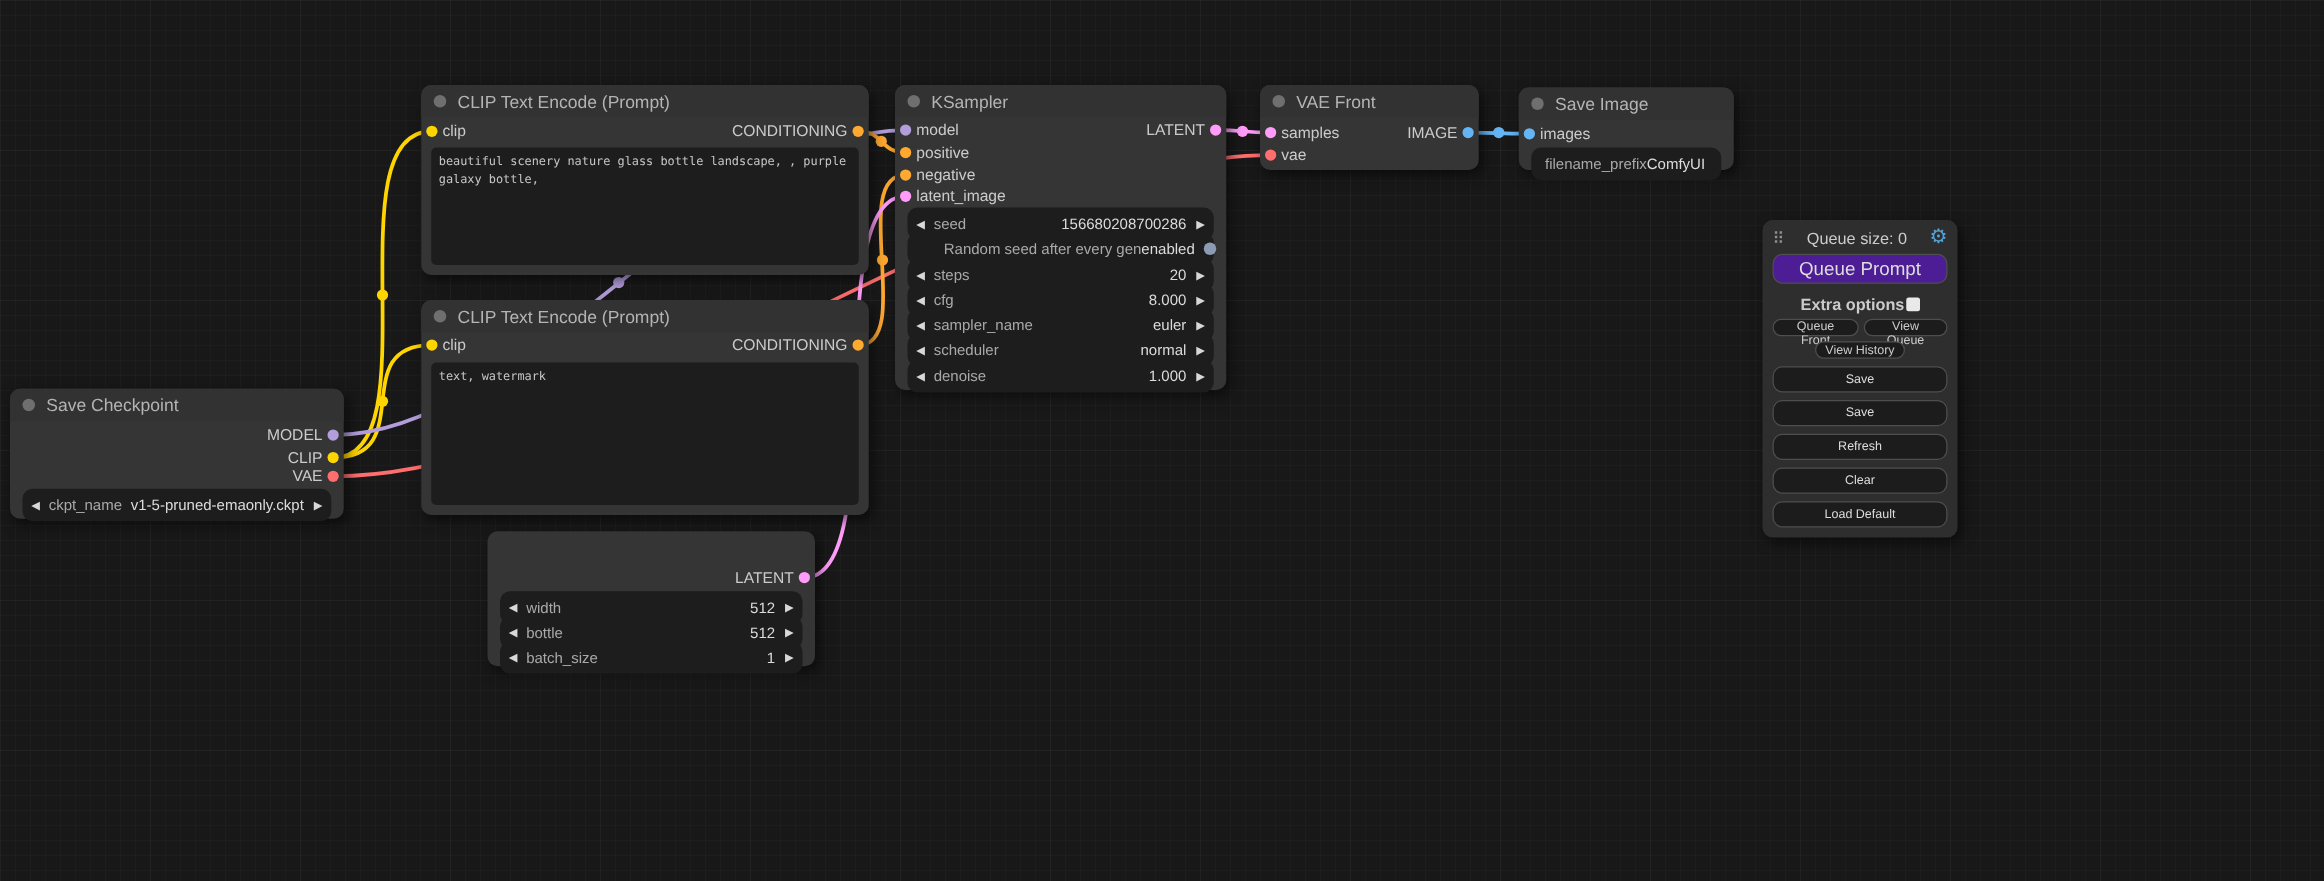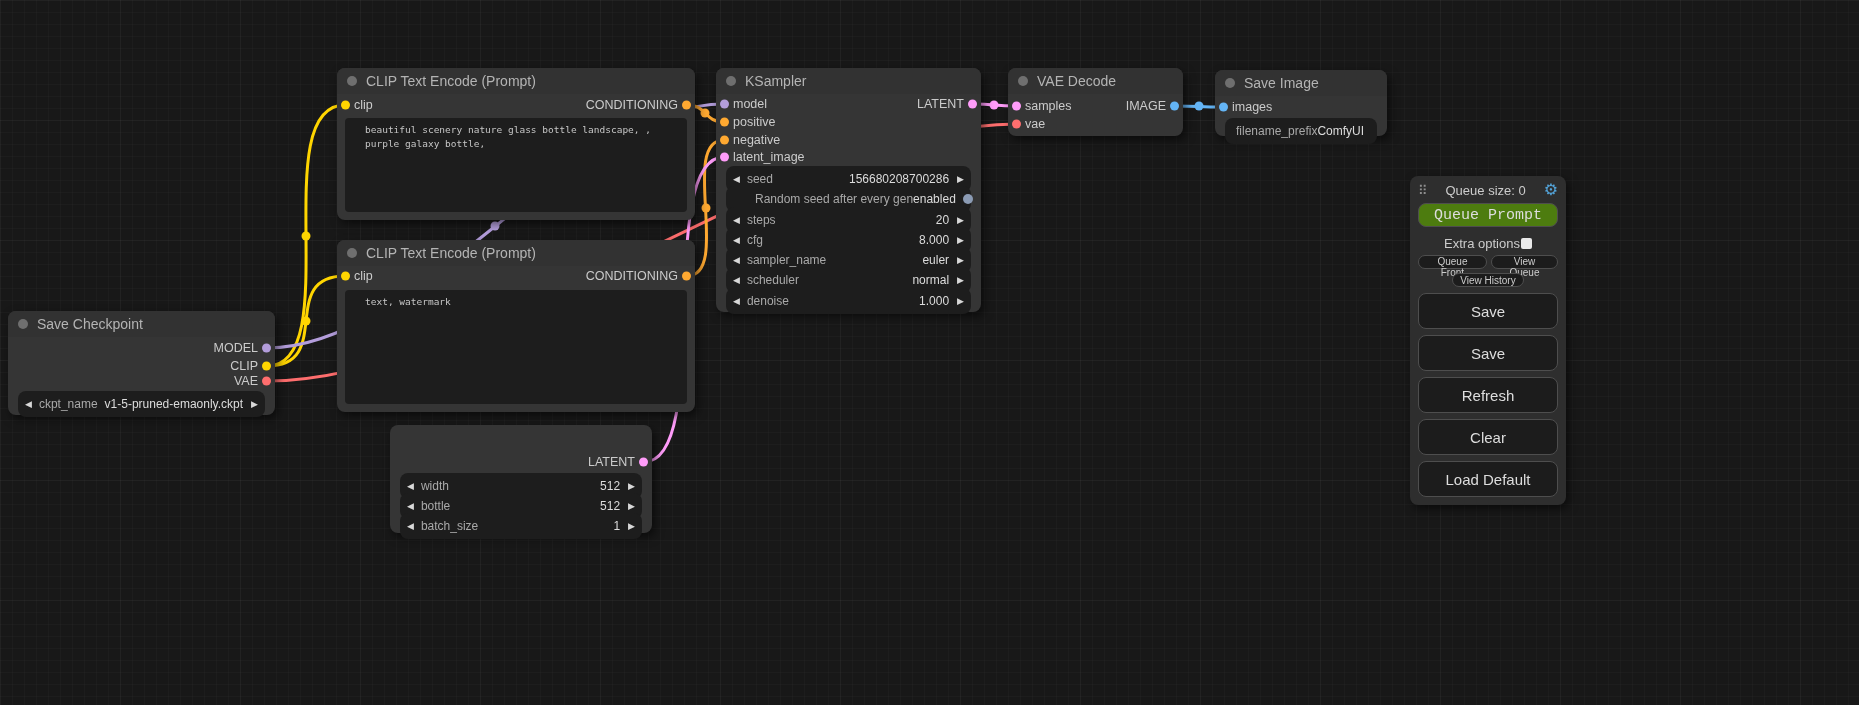--- a/index.html
+++ b/index.html
@@ -48,52 +48,52 @@
     display:flex; align-items:center; padding:0 7px;
     font-size:12px; color:#a9a9a9; white-space:nowrap;
   }
   .warr { font-size:9px; color:#d8d8d8; line-height:1; flex:0 0 auto; }
   .wname { margin-left:7px; }
   .wval  { margin-left:auto; margin-right:8px; color:#dcdcdc; }
   .knob { width:10px; height:10px; border-radius:50%; background:#8b9bb4; margin-left:7px; flex:0 0 auto; }
 
   .prompt {
     position:absolute; left:8px; right:8px; bottom:8px;
-    background:#1d1d1d; border-radius:4px; padding:5px 20px;
+    background:#1d1d1d; border-radius:4px; padding:5px 6px;
     font-family:"DejaVu Sans Mono", monospace; font-size:9.5px;
     color:#c6c6c6; line-height:1.45; overflow:hidden; white-space:pre-wrap;
   }
 
   .menu {
     position:absolute; left:1410px; top:176px; width:156px; z-index:3;
     background:#2e2e2e; border-radius:8px; padding:4px 8px 8px 8px;
     box-shadow:3px 4px 10px rgba(0,0,0,0.55);
   }
   .mhead { display:flex; align-items:center; height:20px; margin-bottom:3px; }
   .drag { color:#8f8f8f; font-size:13px; flex:0 0 auto; }
   .qsize { flex:1; text-align:center; color:#cccccc; font-size:13px; }
   .gear { color:#53a3d8; font-size:16px; flex:0 0 auto; line-height:1; }
   button { appearance:none; -webkit-appearance:none; font-family:inherit; cursor:pointer; }
   .qp {
     display:block; width:100%; height:24px; margin:2px 0 8px 0;
-    background:#4d7c0f; border:1px solid #4e4e4e; border-radius:8px;
-    color:#dddddd; font-size:15px;font-family:Liberation Mono, monospace;
-  }
-  .extra { display:flex; align-items:center; justify-content:center; gap:1px; color:#cccccc; font-size:13px; height:16px; margin-bottom:4px; }
+    background:#4c1d95; border:1px solid #4e4e4e; border-radius:8px;
+    color:#dddddd; font-size:15px;
+  }
+  .extra { display:flex; align-items:center; justify-content:center; gap:1px; color:#cccccc; font-size:13px; height:16px; margin-bottom:4px;font-weight:bold; }
   .checkbox { width:11px; height:11px; background:#e9e9e9; border-radius:2px; display:inline-block; }
   .smallrow { display:flex; justify-content:center; gap:4px; margin-bottom:4px; }
   .sbtn {
     height:14px; padding:0 7px; background:#1c1c1c;
     border:1px solid #4e4e4e; border-radius:7px;
     color:#cccccc; font-size:10px; line-height:11px;
   }
   .mbtn {
-    display:block; width:100%; height:36px; margin-top:6px;
+    display:block; width:100%; height:21px; margin-top:6px;
     background:#1c1c1c; border:1px solid #4e4e4e; border-radius:8px;
-    color:#dddddd; font-size:15px;
+    color:#dddddd; font-size:10px;
   }
 </style>
 </head>
 <body>
 
 <svg class="wires" width="1859" height="705">
   <path class="wire s-clip" d="M267,366 C347,366 265,105 345,105"></path>
   <path class="wire s-clip" d="M267,366 C335,366 277,276 345,276"></path>
   <path class="wire s-model" d="M267,348 C420,348 571,104 724,104"></path>
   <path class="wire s-vae" d="M267,381 C490,381 793,124 1016,124"></path>
@@ -253,21 +253,21 @@
     <span class="warr">◀</span>
     <span class="wname">denoise</span>
     <span class="wval">1.000</span>
     <span class="warr">▶</span>
   </div>
 </div>
 
 <div class="node" style="left:1008px;top:68px;width:175px;height:68px">
   <div class="ntitle">
     <span class="ndot"></span>
-    <span>VAE Decode</span>
+    <span>VAE Front</span>
   </div>
   <div class="slotrow" style="top:30px">
     <span class="sdot in c-latent"></span>
     <span class="slabel in">samples</span>
     <span class="slabel out">IMAGE</span>
     <span class="sdot out c-image"></span>
   </div>
   <div class="slotrow" style="top:48px">
     <span class="sdot in c-vae"></span>
     <span class="slabel in">vae</span>

